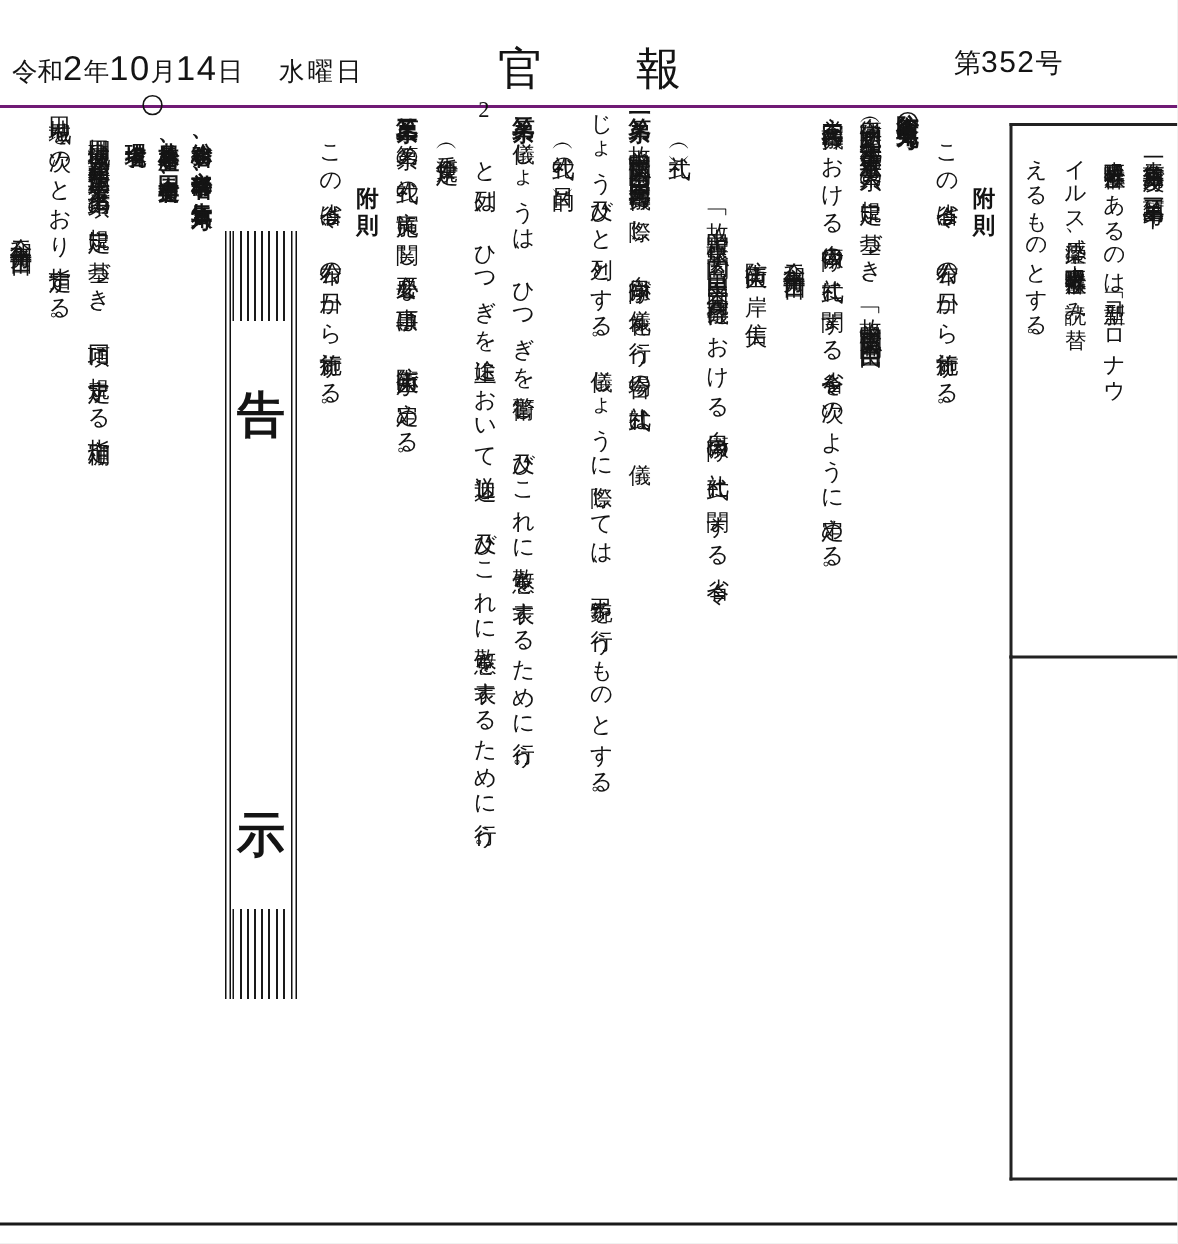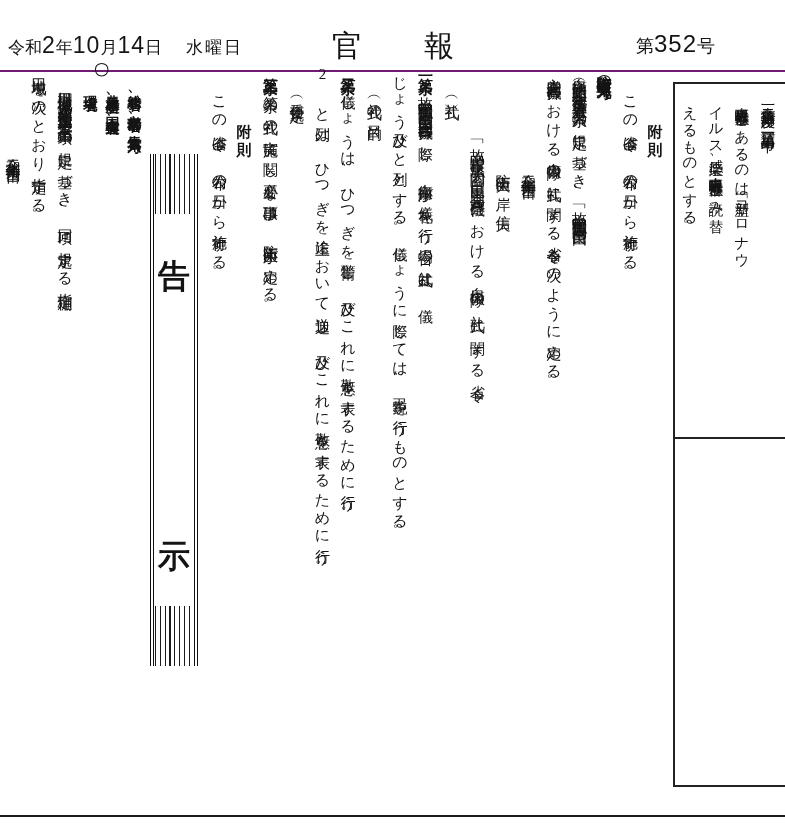--- a/index.html
+++ b/index.html
@@ -11,21 +11,21 @@
   
   .hdr{position:absolute;top:16px;left:0;width:785px;height:54px;border-bottom:2px solid #701a75;}
   .hdr-date{position:absolute;left:8px;top:16px;white-space:nowrap;}
   .hdr-date .k{font-size:17px;}
   .hdr-date .n{font-size:23px;font-family:"Liberation Sans","DejaVu Sans",sans-serif;letter-spacing:1px;}
   .hdr-date .wd{margin-left:24px;letter-spacing:2px;}
   .masthead{position:absolute;left:332px;top:10px;font-size:30px;letter-spacing:0;text-align:right;}
   .masthead .m2{margin-left:62px;}
   .issue-no{position:absolute;left:636px;top:14px;white-space:nowrap;}
   .issue-no .k{font-size:18px;}
-  .issue-no .n{font-size:24px;font-family:"Liberation Sans","DejaVu Sans",sans-serif;letter-spacing:1px;}
+  .issue-no .n{font-size:20px;font-family:"Liberation Sans","DejaVu Sans",sans-serif;letter-spacing:1px;}
   
   .main{
     position:absolute;top:62px;left:0;width:668px;height:750px;
     writing-mode:vertical-rl;text-orientation:mixed;
     font-size:15px;letter-spacing:1.6px;
   }
   .col{line-height:25.5px;}
   .b{font-family:"Liberation Sans","DejaVu Sans",sans-serif;font-weight:bold;}
   .fusoku{padding-top:50px;}
   .i1{padding-top:24px;}

